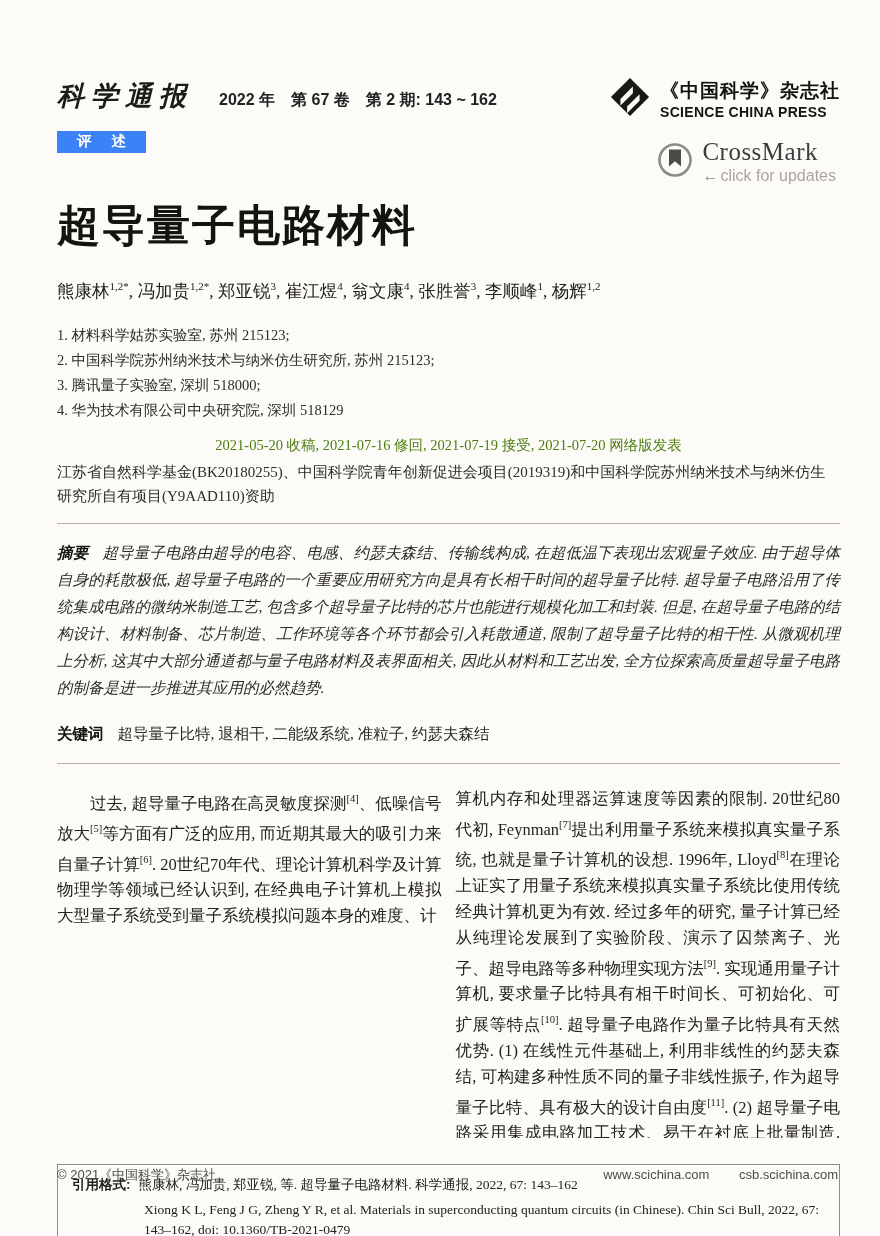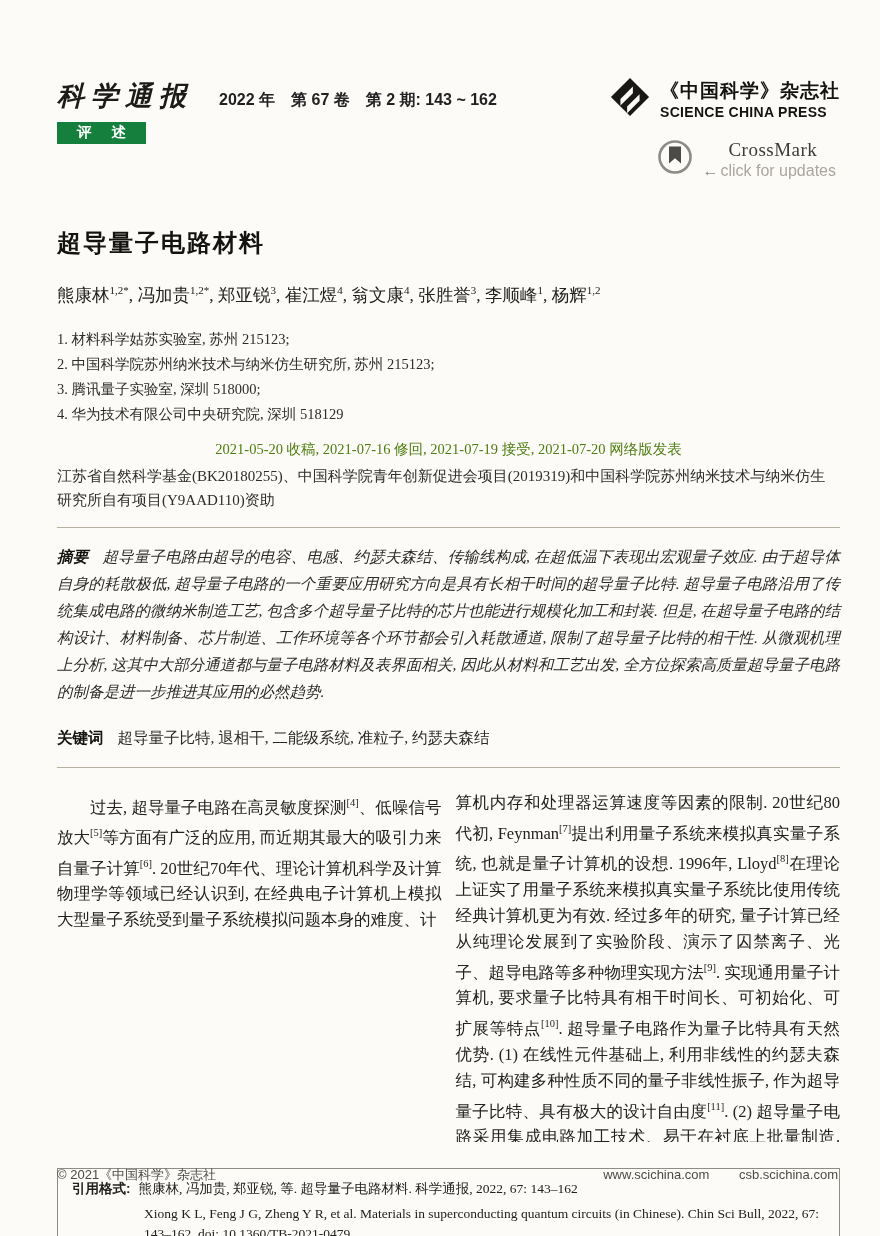--- a/index.html
+++ b/index.html
@@ -19,42 +19,42 @@
   .header-left { display:flex; align-items:baseline; gap:26px; }
   .journal-logo {
     font-size:27px; font-weight:900; font-style:italic;
     letter-spacing:7px; color:#1d1b18; white-space:nowrap;
   }
   .issue-line {
     font-family:"Liberation Sans","DejaVu Sans",sans-serif;
     font-size:16px; font-weight:bold; color:#222; white-space:nowrap;
   }
   .badge {
-    display:inline-block; 
-    background:#15803d; color:#fff;
+    display:inline-block; margin-top:9px;
+    background:#3b82f6; color:#fff;
     font-family:"Liberation Sans","DejaVu Sans",sans-serif;
     font-size:14.5px; font-weight:bold; letter-spacing:8px;
     padding:3px 12px 3px 20px; line-height:1.1;
   }
   .press-block { display:flex; align-items:center; gap:9px; margin-top:-2px; }
   .press-text { text-align:left; }
   .press-cn { font-size:19px; font-weight:bold; color:#15130f; letter-spacing:1px; }
   .press-en { font-family:"Liberation Sans","DejaVu Sans",sans-serif; font-size:14px; font-weight:bold; color:#15130f; letter-spacing:0.3px; }
   
   .crossmark {
     position:absolute; top:138px; right:44px;
     display:flex; align-items:center; gap:8px; cursor:pointer;
   }
-  .cm-text .cm-title { font-size:19px; color:#3c3c3c; letter-spacing:0.5px;margin-left:26px; }
+  .cm-text .cm-title { font-size:25px; color:#3c3c3c; letter-spacing:0.5px; }
   .cm-text .cm-sub { font-family:"Liberation Sans","DejaVu Sans",sans-serif; font-size:16px; color:#aaa69e; margin-top:1px; }
   .cm-sub .cm-arrow { color:#8d8a84; margin-right:2px; }
   
   .title {
-    margin:83px 0 0 0; font-family:"Liberation Sans","DejaVu Sans",sans-serif;
-    font-size:24px; font-weight:bold; color:#151310; letter-spacing:2px;
+    margin:44px 0 0 0; font-family:"Liberation Sans","DejaVu Sans",sans-serif;
+    font-size:43px; font-weight:bold; color:#151310; letter-spacing:2px;
   }
   .authors { margin-top:24px; font-size:17.5px; color:#23211d; }
   .authors sup { font-size:11px; }
   
   .affiliations { margin-top:20px; font-size:14.5px; line-height:25px; color:#2e2c28; }
   .contact { font-size:14.5px; line-height:25px; margin-top:2px; }
   .history { margin-top:13px; font-size:14.5px; color:#4d7c0f;text-align:center; }
   .funding { margin-top:5px; font-size:15px; line-height:24px; color:#2e2c28; width:770px; }
   .rule { border:none; border-top:1px solid #b8b1a0; margin:15px 0 0 0; }
   

